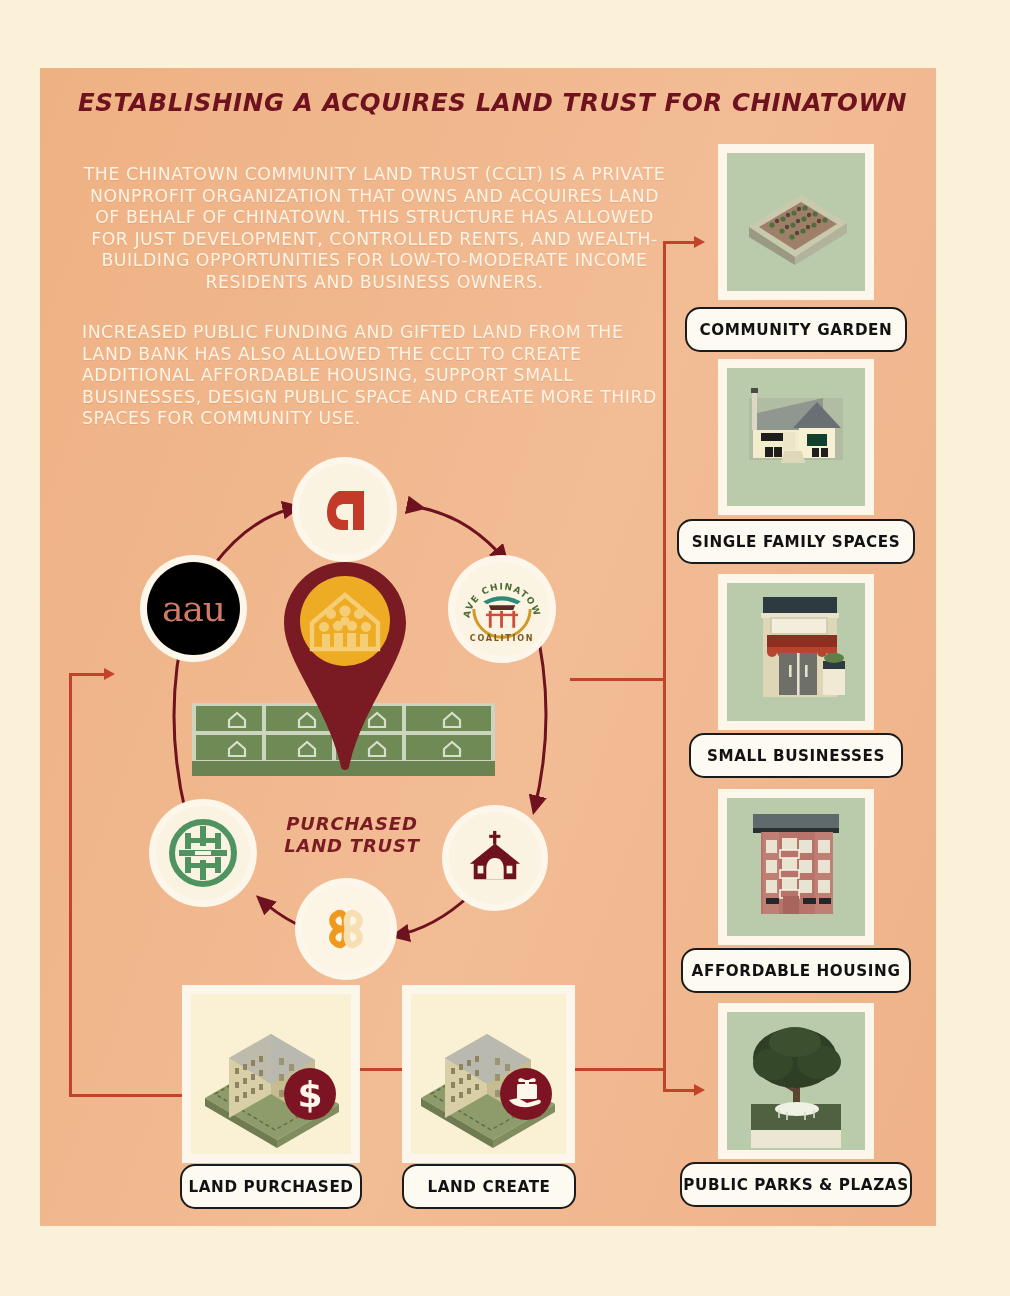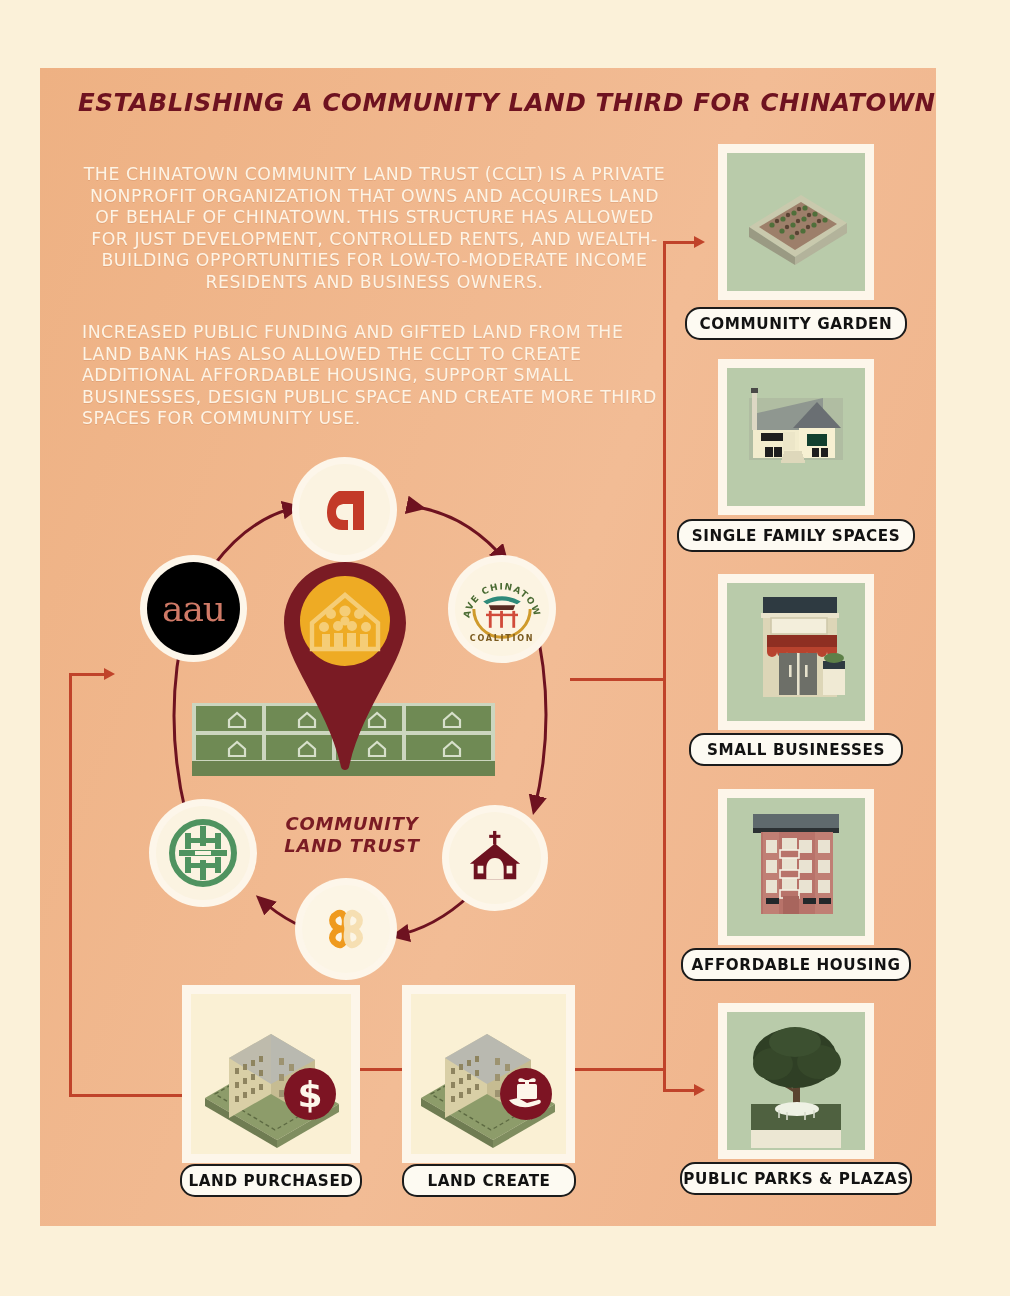--- a/index.html
+++ b/index.html
@@ -112,21 +112,21 @@
   .card-inner {
     width: 100%; height: 100%;
     background: #b9cbaa;
     position: relative;
     overflow: hidden;
   }
 
   
   .pill {
     position: absolute;
-    height: 33px;
+    height: 45px;
     border: 2.4px solid #1b1b1b;
     border-radius: 15px;
     background: #fdfaf2;
     display: flex;
     align-items: center;
     justify-content: center;
     font-family: "DejaVu Sans", sans-serif;
     font-size: 15.2px;
     font-weight: 700;
     letter-spacing: 0.6px;
@@ -136,21 +136,21 @@
   }
 
   svg { display: block; }
 </style>
 </head>
 <body>
 
 <div id="poster">
   <div id="panel"></div>
 
-  <div id="title">ESTABLISHING A COMMUNITY LAND THIRD FOR CHINATOWN</div>
+  <div id="title">ESTABLISHING A ACQUIRES LAND TRUST FOR CHINATOWN</div>
 
   <div class="para" id="para1">THE CHINATOWN COMMUNITY LAND TRUST (CCLT) IS A PRIVATE NONPROFIT ORGANIZATION THAT OWNS AND ACQUIRES LAND OF BEHALF OF CHINATOWN. THIS STRUCTURE HAS ALLOWED FOR JUST DEVELOPMENT, CONTROLLED RENTS, AND WEALTH-BUILDING OPPORTUNITIES FOR LOW-TO-MODERATE INCOME RESIDENTS AND BUSINESS OWNERS.</div>
   <div class="para" id="para2">INCREASED PUBLIC FUNDING AND GIFTED LAND FROM THE LAND BANK HAS ALSO ALLOWED THE CCLT TO CREATE ADDITIONAL AFFORDABLE HOUSING, SUPPORT SMALL BUSINESSES, DESIGN PUBLIC SPACE AND CREATE MORE THIRD SPACES FOR COMMUNITY USE.</div>
 
   <div class="flow flow-v" style="left:663px; top:241px; height:851px;"></div>
 
   <div class="flow flow-h" style="left:663px; top:241px; width:36px;"></div>
   <div class="arrowhead" style="left:694px; top:236px;"></div>
 
   <div class="flow flow-h" style="left:570px; top:678px; width:95px;"></div>
@@ -300,21 +300,21 @@
         <circle cx="88" cy="70" r="5"></circle>
       <path d="M44,77 h8 v14 h-8 Z"></path>
         <path d="M56,76 h9 v16 h-9 Z"></path>
         <path d="M69,76 h9 v16 h-9 Z"></path>
         <path d="M82,77 h8 v14 h-8 Z"></path>
       <circle cx="67" cy="64" r="4.6"></circle>
     </g>
   </svg>
 
   <div id="clt-label">
-    <div>COMMUNITY</div>
+    <div>PURCHASED</div>
     <div>LAND TRUST</div>
   </div>
 
   <div class="card" style="left:718px; top:144px; width:156px; height:156px;">
     <div class="card-inner">
       <svg width="138" height="138" viewBox="0 0 138 138">
         <rect width="138" height="138" fill="#b9cbaa"></rect>
         <path d="M22,74 L74,42 L120,70 L68,104 Z" fill="#c9c9ad"></path>
         <path d="M22,74 L22,84 L68,112 L68,104 Z" fill="#9a9a83"></path>
         <path d="M68,104 L68,112 L120,80 L120,70 Z" fill="#b3b39b"></path>

